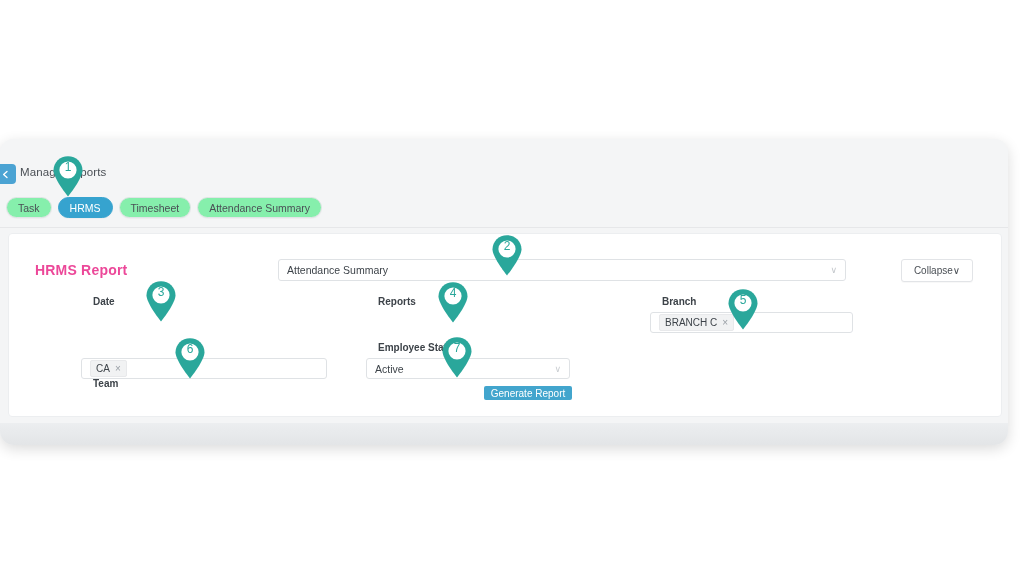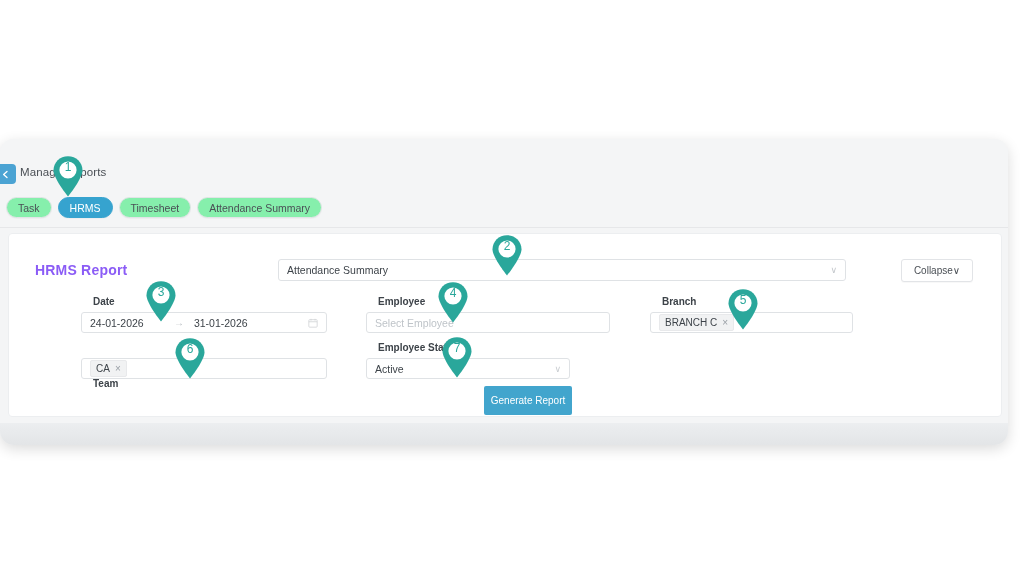--- a/index.html
+++ b/index.html
@@ -119,21 +119,21 @@
     background: linear-gradient(180deg,#eceef0 0%, #e3e5e7 100%);
   }
 
   
   .card-title {
     position: absolute;
     left: 26px;
     top: 28px;
     font-size: 14px;
     font-weight: bold;
-    color: #8b5cf6;
+    color: #ec4899;
     letter-spacing: .2px;
   }
 
   .report-select {
     position: absolute;
     left: 269px;
     top: 25px;
     width: 568px;
     height: 22px;
     background: #ffffff;
@@ -215,21 +215,21 @@
     color: #3d4349;
     white-space: nowrap;
   }
   .tag .x { color: #9aa0a6; font-size: 10px; cursor: pointer; line-height: 1; }
 
   .generate-btn {
     position: absolute;
     left: 475px;
     top: 152px;
     width: 88px;
-    height: 29px;
+    height: 14px;
     background: #42a5cd;
     border: none;
     border-radius: 2px;
     color: #ffffff;
     font-size: 10px;
     font-family: "Liberation Sans", sans-serif;
     cursor: pointer;
     display: flex;
     align-items: center;
     justify-content: center;
@@ -289,46 +289,30 @@
         <span>Attendance Summary</span>
         <span class="chev">∨</span>
       </div>
 
       <div class="collapse-btn">
         <span>Collapse</span>
         <span>∨</span>
       </div>
 
       <div class="field-label" style="left:72px; top:62px;">Date</div>
-      <div class="field-box" style="left:72px; top:78px; width:246px;">
-        <span>24-01-2026</span>
-        <span class="date-arrow" style="margin-left:auto;">→</span>
-        <span style="margin-right:auto;">31-01-2026</span>
-        <span class="cal-icon">
-          <svg width="10" height="10" viewBox="0 0 12 12">
-            <rect x="1" y="2" width="10" height="9" rx="1" fill="none" stroke="#9aa0a6" stroke-width="1"></rect>
-            <line x1="1" y1="4.5" x2="11" y2="4.5" stroke="#9aa0a6" stroke-width="1"></line>
-            <line x1="3.6" y1="1" x2="3.6" y2="3" stroke="#9aa0a6" stroke-width="1"></line>
-            <line x1="8.4" y1="1" x2="8.4" y2="3" stroke="#9aa0a6" stroke-width="1"></line>
-          </svg>
-        </span>
-      </div>
 
       <div class="field-label" style="left:72px; top:108px;margin-top:36px;">Team</div>
       <div class="field-box" style="left:72px; top:124px; width:246px;">
         <span class="tag">
           <span>CA</span>
           <span class="x">×</span>
         </span>
       </div>
 
-      <div class="field-label" style="left:357px; top:62px;">Employee</div>
-      <div class="field-box" style="left:357px; top:78px; width:244px;">
-        <span class="ph">Select Employee</span>
-      </div>
+      <div class="field-label" style="left:357px; top:62px;">Reports</div>
 
       <div class="field-label" style="left:357px; top:108px;">Employee Status</div>
       <div class="field-box select" style="left:357px; top:124px; width:204px;">
         <span>Active</span>
         <span class="chev">∨</span>
       </div>
 
       <div class="field-label" style="left:641px; top:62px;text-align:center;">Branch</div>
       <div class="field-box" style="left:641px; top:78px; width:203px;">
         <span class="tag">

